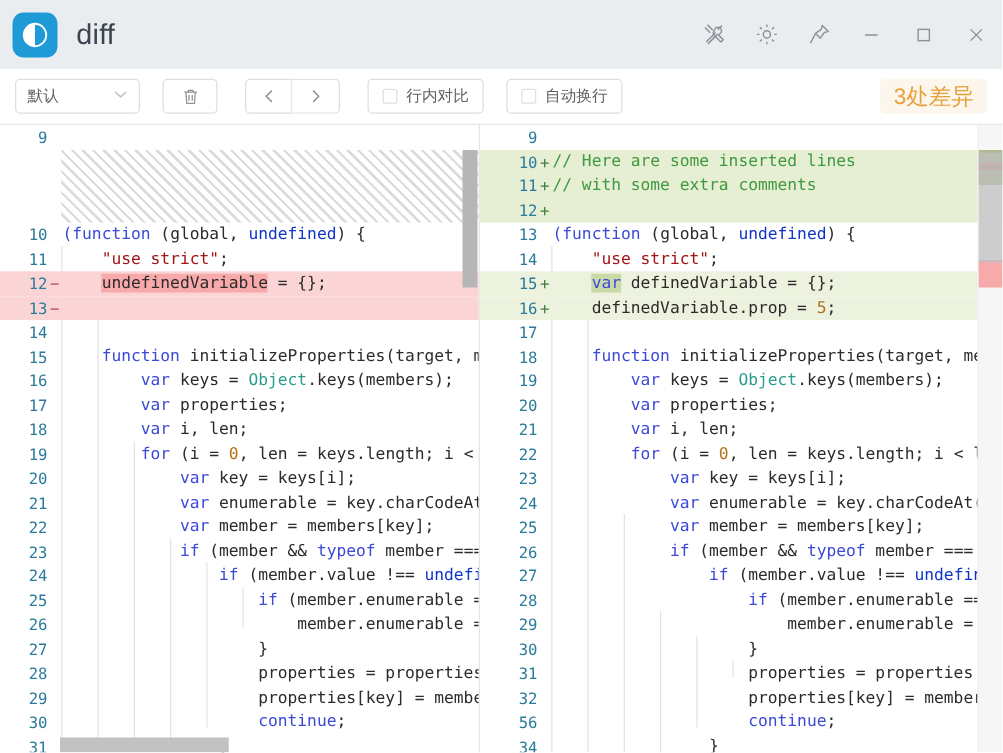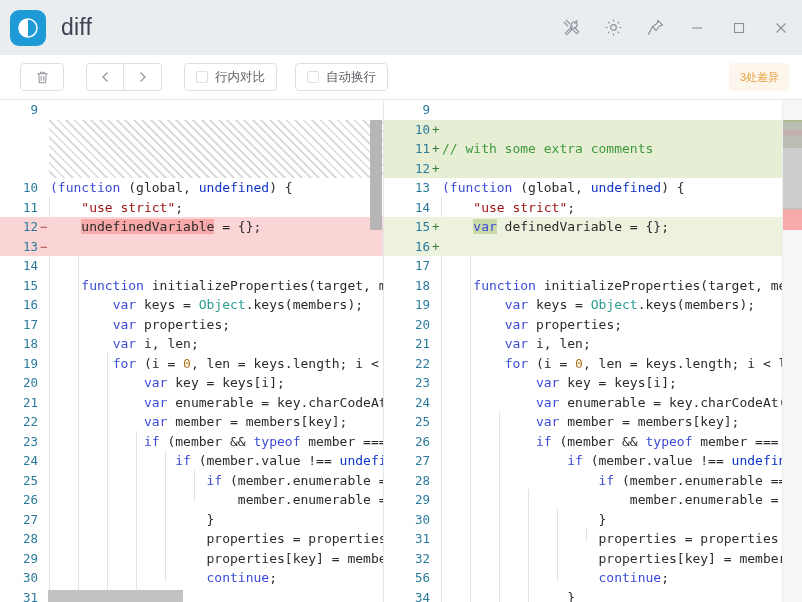--- a/index.html
+++ b/index.html
@@ -62,21 +62,21 @@
     font-size:12.5px;color:#606266;cursor:default;
   }
   .chk-box{
     width:12px;height:12px;border:1px solid #dcdfe6;border-radius:2px;background:#fff;
     flex:0 0 auto;
   }
   .tb-spacer{flex:1;}
   .diff-badge{
     height:28px;border-radius:4px;background:#fdf6ec;
     display:flex;align-items:center;padding:0 11px;
-    font-size:11px;color:#e6a23c;cursor:default;text-align:right;
+    font-size:18px;color:#e6a23c;cursor:default;text-align:right;
   }
 
   
   .diff-wrap{
     position:relative;height:502px;display:flex;background:#fff;
     font-family:"DejaVu Sans Mono", monospace;
   }
   .pane{position:relative;overflow:hidden;height:100%;}
   .pane-left{width:384px;border-right:1px solid #e4e7ea;}
   .pane-right{width:418px;}
@@ -206,20 +206,28 @@
     <div class="win-btn">
       <svg width="16" height="16" viewBox="0 0 16 16" stroke="#8a9199" stroke-width="1.1">
         <line x1="3.5" y1="3.5" x2="12.5" y2="12.5"></line>
         <line x1="12.5" y1="3.5" x2="3.5" y2="12.5"></line>
       </svg>
     </div>
   </div>
 </div>
 
 <div class="toolbar">
+  <div class="select" style="width:100px;">
+    <span>默认</span>
+    <span class="caret">
+      <svg width="11" height="7" viewBox="0 0 11 7" fill="none" stroke="#c0c4cc" stroke-width="1.2">
+          <path d="M1 1.5 L5.5 5.5 L10 1.5"></path>
+        </svg>
+    </span>
+  </div>
 
 
   <div class="icon-btn" style="margin-left:8px;width:44px;">
     <svg width="15" height="15" viewBox="0 0 16 16" fill="none" stroke="#909399" stroke-width="1.1" stroke-linejoin="round">
       <path d="M2.5 4h11"></path>
       <path d="M6 4V2.5h4V4"></path>
       <path d="M4 4l.7 9.5h6.6L12 4"></path>
       <path d="M6.6 6.4v5M9.4 6.4v5"></path>
     </svg>
   </div>
@@ -306,27 +314,27 @@
     <div class="guides">
       <div class="guide" style="left:0px;top:97px;bottom:0;"></div>
       <div class="guide" style="left:29px;top:156px;bottom:0;"></div>
       <div class="guide" style="left:58px;top:311px;bottom:0;"></div>
       <div class="guide" style="left:87px;top:389px;bottom:0;"></div>
       <div class="guide" style="left:116px;top:409px;bottom:20px;"></div>
       <div class="guide" style="left:145px;top:428px;bottom:60px;"></div>
     </div>
     <div class="rows" id="rows-right">
         <div class="row r-blank" style="top: 0px; position: absolute; left: 0px; right: 0px;"><span class="gutter">9</span><span class="sign "></span><span class="code"></span></div>
-        <div class="row r-ins" style="top: 19.5px; position: absolute; left: 0px; right: 0px;"><span class="gutter">10</span><span class="sign ins">+</span></div>
+        <div class="row r-ins" style="top: 19.5px; position: absolute; left: 0px; right: 0px;"><span class="gutter">10</span><span class="sign ins">+</span><span class="code"><span class="cmt">// Here are some inserted lines</span></span></div>
         <div class="row r-ins" style="top: 39px; position: absolute; left: 0px; right: 0px;"><span class="gutter">11</span><span class="sign ins">+</span><span class="code"><span class="cmt">// with some extra comments</span></span></div>
         <div class="row r-ins" style="top: 58.5px; position: absolute; left: 0px; right: 0px;"><span class="gutter">12</span><span class="sign ins">+</span><span class="code"></span></div>
         <div class="row r-blank" style="top: 78px; position: absolute; left: 0px; right: 0px;"><span class="gutter">13</span><span class="sign "></span><span class="code"><span class="kw">(</span><span class="kw">function </span><span class="pl">(</span><span class="pl">global</span><span class="pl">, </span><span class="kw2">undefined</span><span class="pl">) {</span></span></div>
         <div class="row r-blank" style="top: 97.5px; position: absolute; left: 0px; right: 0px;"><span class="gutter">14</span><span class="sign "></span><span class="code"><span class="pl">    </span><span class="str">"use strict"</span><span class="pl">;</span></span></div>
         <div class="row r-ins-light" style="top: 117px; position: absolute; left: 0px; right: 0px;"><span class="gutter">15</span><span class="sign ins">+</span><span class="code"><span class="pl">    </span><span class="kw hl-ins">var</span><span class="pl"> definedVariable = {};</span></span></div>
-        <div class="row r-ins-light" style="top: 136.5px; position: absolute; left: 0px; right: 0px;"><span class="gutter">16</span><span class="sign ins">+</span></div>
+        <div class="row r-ins-light" style="top: 136.5px; position: absolute; left: 0px; right: 0px;"><span class="gutter">16</span><span class="sign ins">+</span><span class="code"><span class="pl">    definedVariable.prop = </span><span class="num">5</span><span class="pl">;</span></span></div>
         <div class="row r-blank" style="top: 156px; position: absolute; left: 0px; right: 0px;"><span class="gutter">17</span><span class="sign "></span><span class="code"></span></div>
         <div class="row r-blank" style="top: 175.5px; position: absolute; left: 0px; right: 0px;"><span class="gutter">18</span><span class="sign "></span><span class="code"><span class="pl">    </span><span class="kw">function </span><span class="pl">initializeProperties</span><span class="pl">(target, me</span></span></div>
         <div class="row r-blank" style="top: 195px; position: absolute; left: 0px; right: 0px;"><span class="gutter">19</span><span class="sign "></span><span class="code"><span class="pl">        </span><span class="kw">var</span><span class="pl"> keys = </span><span class="cls">Object</span><span class="pl">.keys(members);</span></span></div>
         <div class="row r-blank" style="top: 214.5px; position: absolute; left: 0px; right: 0px;"><span class="gutter">20</span><span class="sign "></span><span class="code"><span class="pl">        </span><span class="kw">var</span><span class="pl"> properties;</span></span></div>
         <div class="row r-blank" style="top: 234px; position: absolute; left: 0px; right: 0px;"><span class="gutter">21</span><span class="sign "></span><span class="code"><span class="pl">        </span><span class="kw">var</span><span class="pl"> i, len;</span></span></div>
         <div class="row r-blank" style="top: 253.5px; position: absolute; left: 0px; right: 0px;"><span class="gutter">22</span><span class="sign "></span><span class="code"><span class="pl">        </span><span class="kw">for</span><span class="pl"> (i = </span><span class="num">0</span><span class="pl">, len = keys.length; i &lt; l</span></span></div>
         <div class="row r-blank" style="top: 273px; position: absolute; left: 0px; right: 0px;"><span class="gutter">23</span><span class="sign "></span><span class="code"><span class="pl">            </span><span class="kw">var</span><span class="pl"> key = keys[i];</span></span></div>
         <div class="row r-blank" style="top: 292.5px; position: absolute; left: 0px; right: 0px;"><span class="gutter">24</span><span class="sign "></span><span class="code"><span class="pl">            </span><span class="kw">var</span><span class="pl"> enumerable = key.charCodeAt(</span></span></div>
         <div class="row r-blank" style="top: 312px; position: absolute; left: 0px; right: 0px;"><span class="gutter">25</span><span class="sign "></span><span class="code"><span class="pl">            </span><span class="kw">var</span><span class="pl"> member = members[key];</span></span></div>
         <div class="row r-blank" style="top: 331.5px; position: absolute; left: 0px; right: 0px;"><span class="gutter">26</span><span class="sign "></span><span class="code"><span class="pl">            </span><span class="kw">if</span><span class="pl"> (member &amp;&amp; </span><span class="kw">typeof</span><span class="pl"> member ===</span></span></div>

